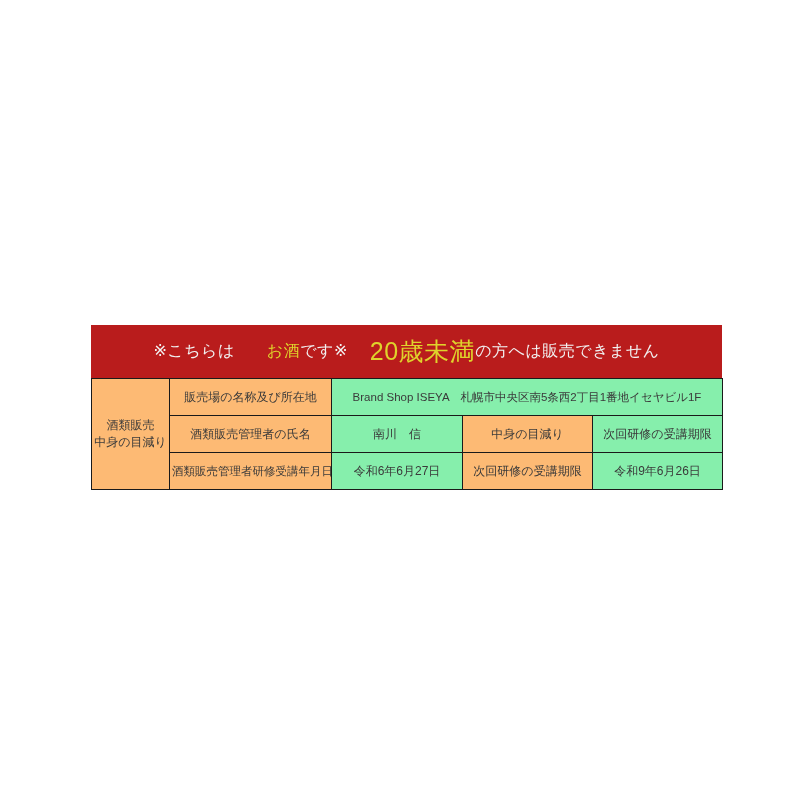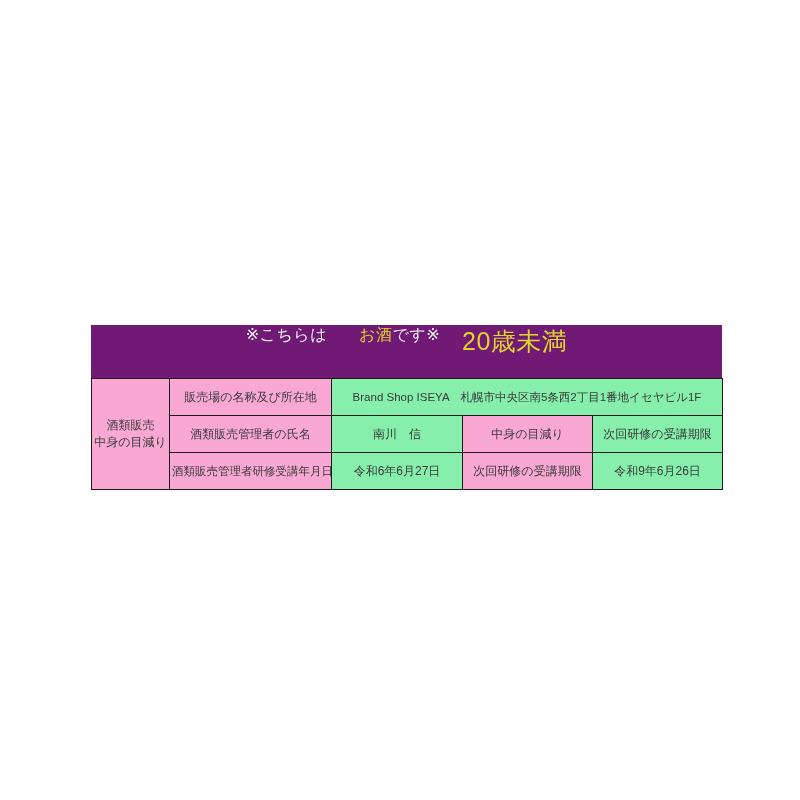--- a/index.html
+++ b/index.html
@@ -17,23 +17,23 @@
   }
   .notice-block {
     position: absolute;
     left: 91px;
     top: 325px;
     width: 631px;
   }
   .age-banner {
     width: 100%;
     height: 53px;
-    background: #701a75;
+    background: #b91c1c;
     display: flex;
-    align-items: flex-start;
+    align-items: center;
     justify-content: center;
     box-sizing: border-box;
     white-space: nowrap;
   }
   .age-banner .txt-small {
     color: #f2f2f2;
     font-size: 16px;
     letter-spacing: 0.5px;
   }
   .age-banner .txt-accent {
@@ -60,21 +60,21 @@
     vertical-align: middle;
     font-size: 12px;
     color: #3a3a3a;
     white-space: nowrap;
     overflow: hidden;
     padding: 0 2px;
     box-sizing: border-box;
     height: 37px;
   }
   table.license-table td.gray {
-    background: #f9a8d4;
+    background: #fdba74;
   }
   table.license-table td.white {
     background: #86efac;
   }
   table.license-table td.side {
     font-size: 12px;
     line-height: 1.45;
   }
   table.license-table td.tight {
     font-size: 11.5px;
@@ -95,20 +95,21 @@
 
 <div class="canvas">
 
   <div class="notice-block">
 
     <div class="age-banner">
       <span class="txt-small">※こちらは</span>
         <span class="txt-accent">お酒</span>
         <span class="txt-small">です※</span>
         <span class="txt-big-accent">20歳未満</span>
+        <span class="txt-small">の方へは販売できません</span>
     </div>
 
     <table class="license-table">
       <colgroup>
         <col style="width:78px">
         <col style="width:162px">
         <col style="width:131px">
         <col style="width:130px">
         <col style="width:130px">
       </colgroup>

